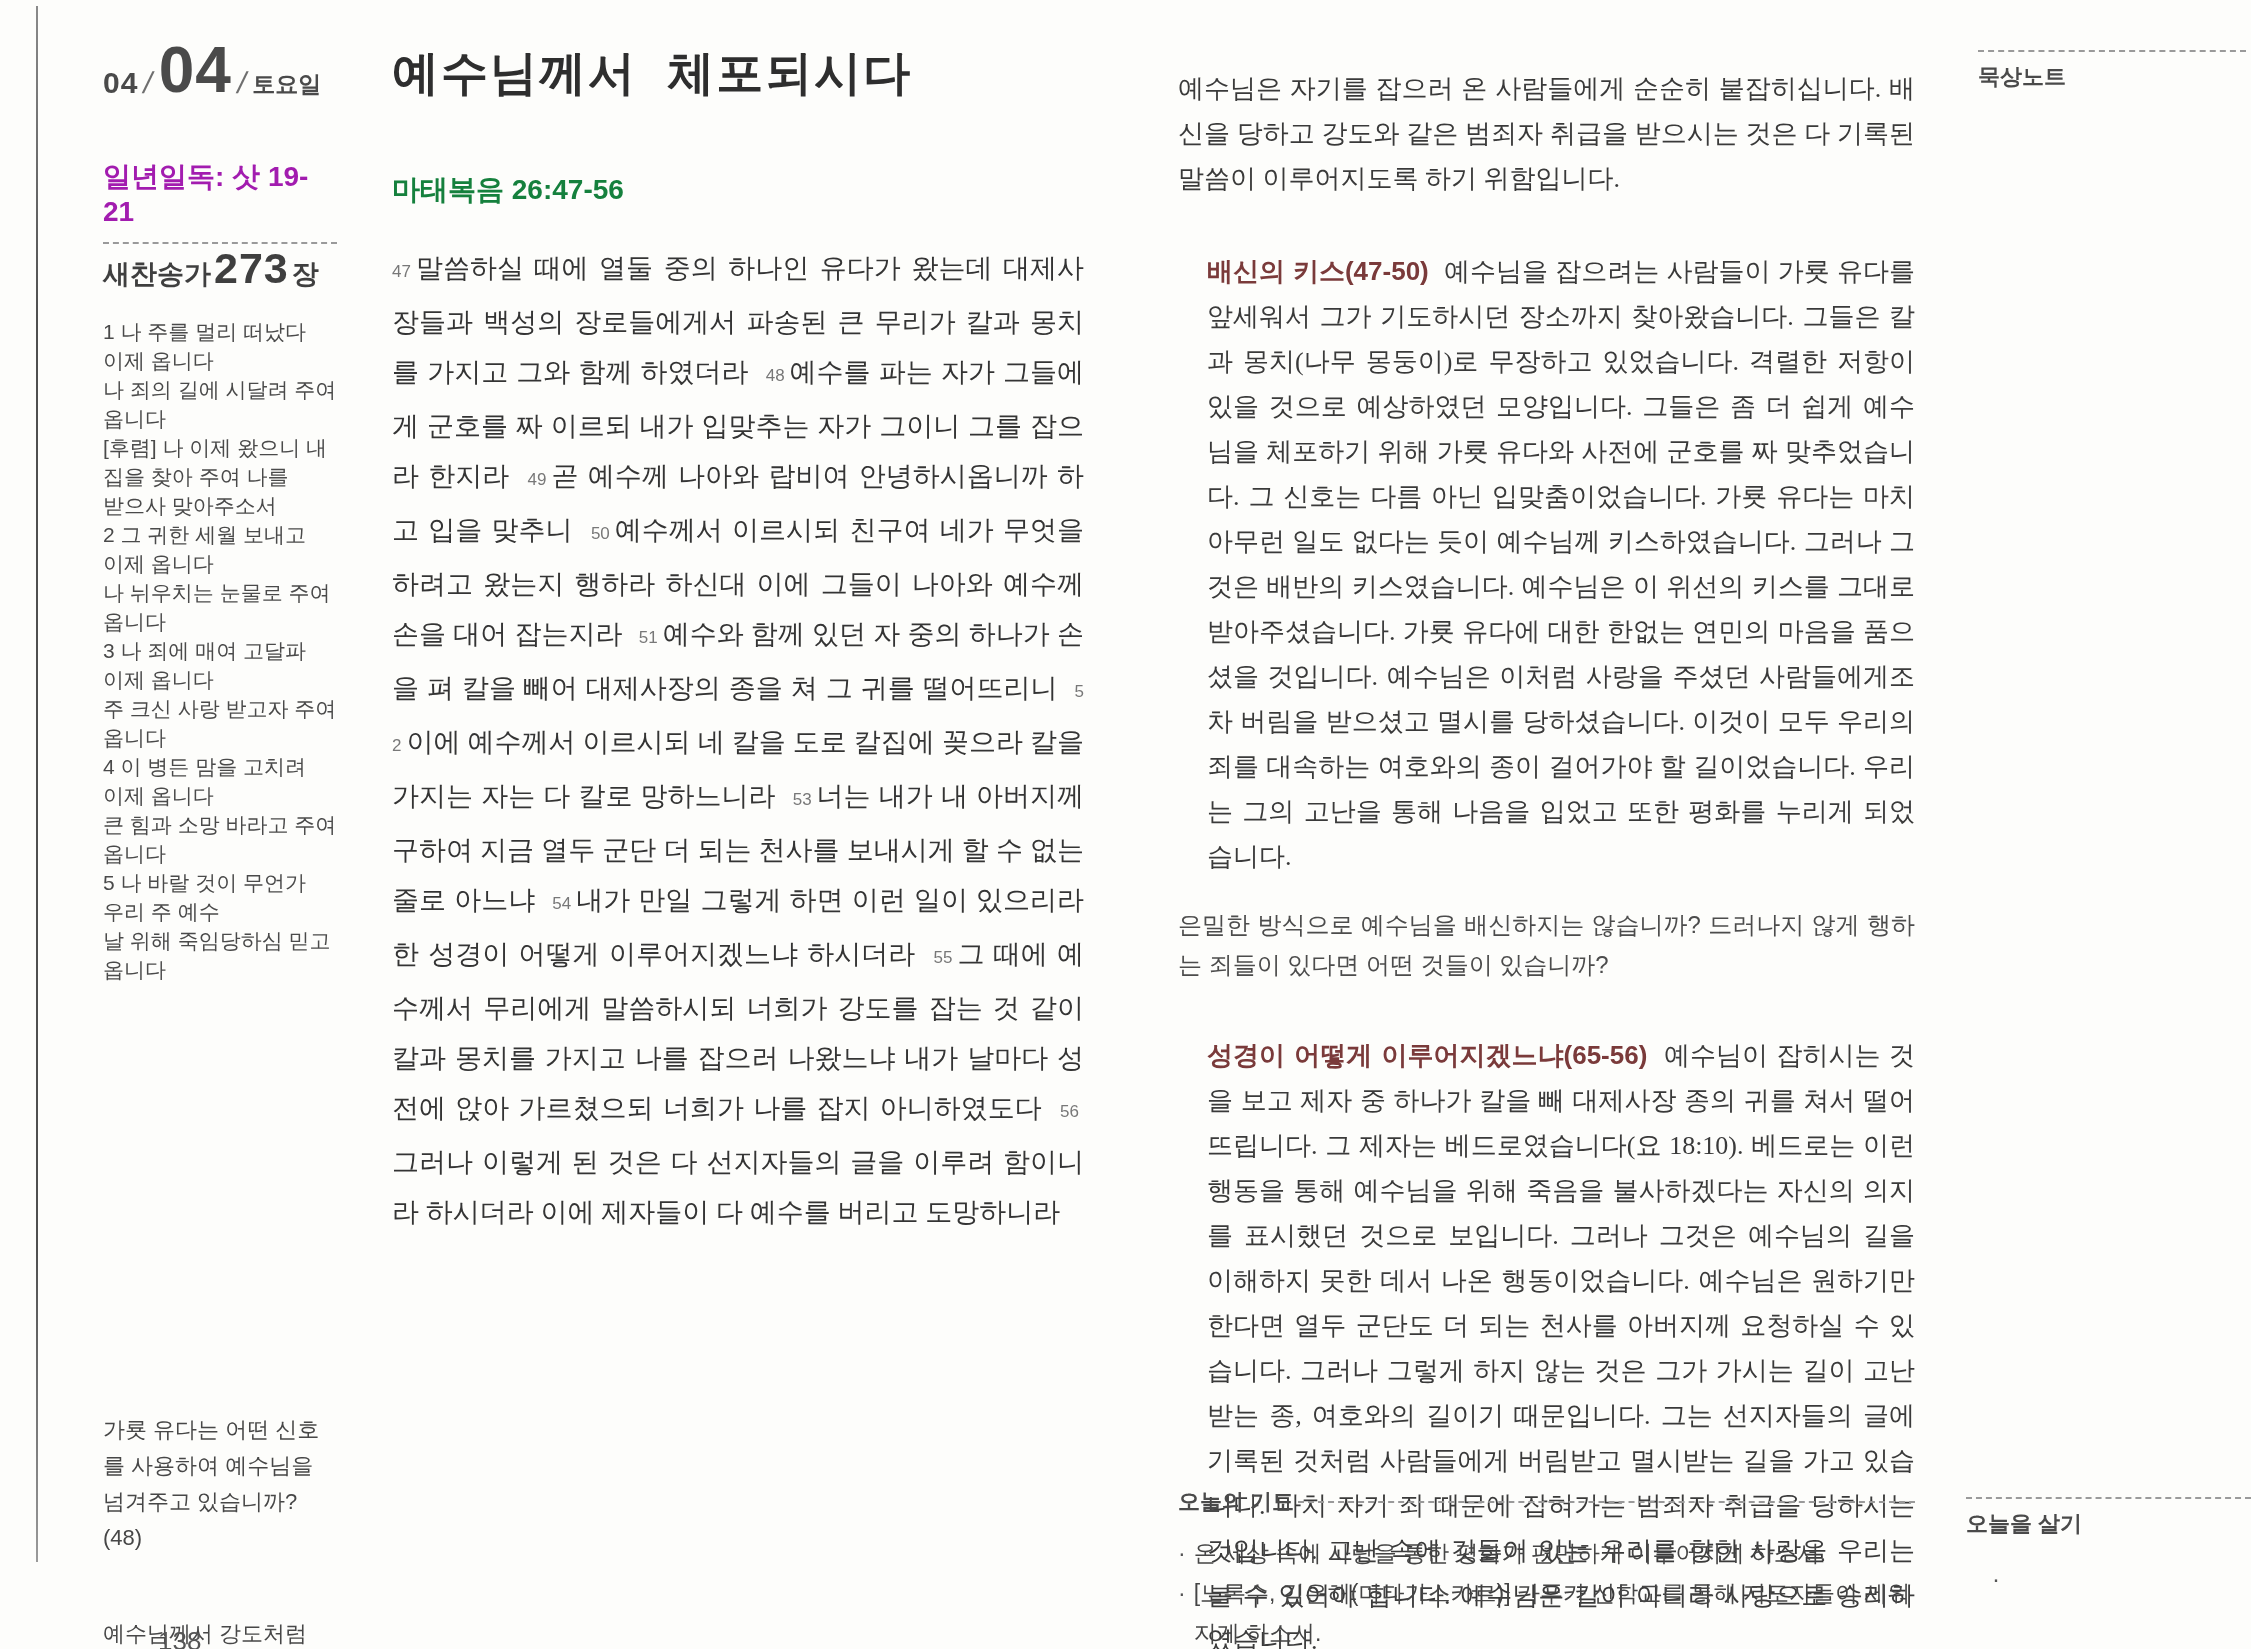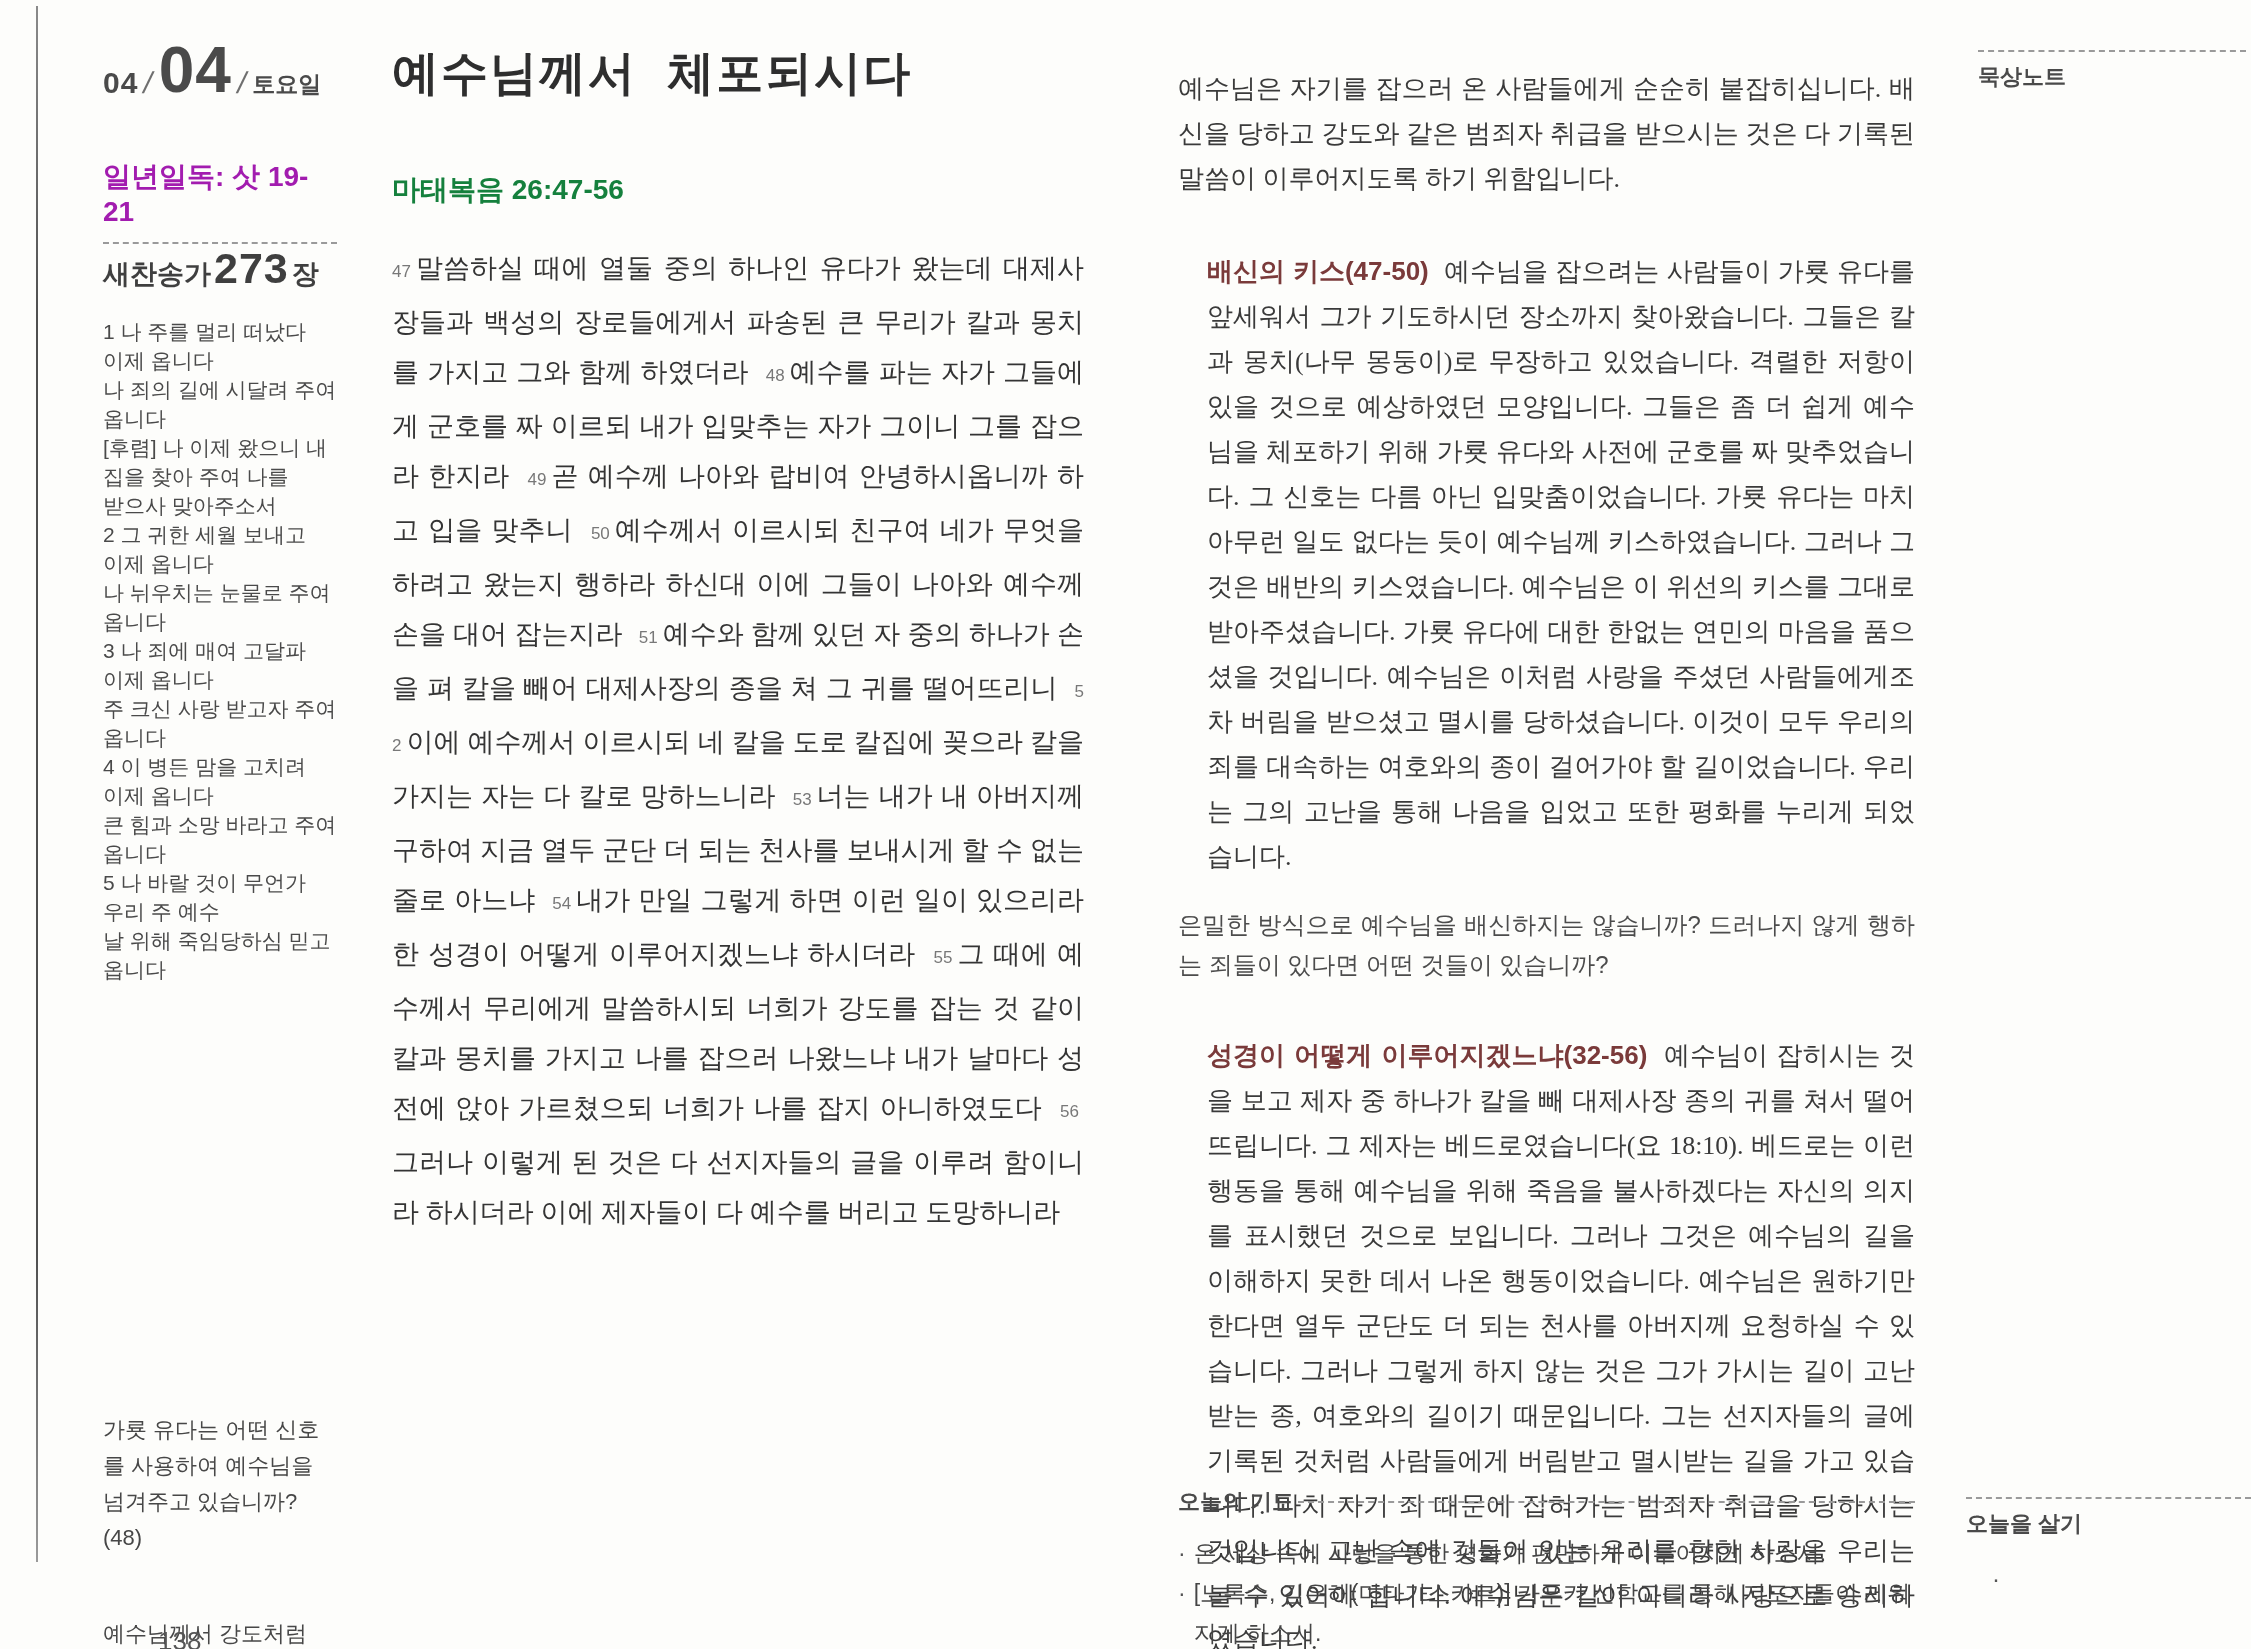--- a/index.html
+++ b/index.html
@@ -133,21 +133,21 @@
 <div class="col right-col">
   <p class="para">예수님은 자기를 잡으러 온 사람들에게 순순히 붙잡히십니다. 배신을 당하고 강도와 같은 범죄자 취급을 받으시는 것은 다 기록된 말씀이 이루어지도록 하기 위함입니다.</p>
 
   <p class="para sec">
     <span class="sec-head">배신의 키스(47-50)</span>
     <span>예수님을 잡으려는 사람들이 가룟 유다를 앞세워서 그가 기도하시던 장소까지 찾아왔습니다. 그들은 칼과 몽치(나무 몽둥이)로 무장하고 있었습니다. 격렬한 저항이 있을 것으로 예상하였던 모양입니다. 그들은 좀 더 쉽게 예수님을 체포하기 위해 가룟 유다와 사전에 군호를 짜 맞추었습니다. 그 신호는 다름 아닌 입맞춤이었습니다. 가룟 유다는 마치 아무런 일도 없다는 듯이 예수님께 키스하였습니다. 그러나 그것은 배반의 키스였습니다. 예수님은 이 위선의 키스를 그대로 받아주셨습니다. 가룟 유다에 대한 한없는 연민의 마음을 품으셨을 것입니다. 예수님은 이처럼 사랑을 주셨던 사람들에게조차 버림을 받으셨고 멸시를 당하셨습니다. 이것이 모두 우리의 죄를 대속하는 여호와의 종이 걸어가야 할 길이었습니다. 우리는 그의 고난을 통해 나음을 입었고 또한 평화를 누리게 되었습니다.</span>
   </p>
   <p class="question">은밀한 방식으로 예수님을 배신하지는 않습니까? 드러나지 않게 행하는 죄들이 있다면 어떤 것들이 있습니까?</p>
 
   <p class="para sec">
-    <span class="sec-head">성경이 어떻게 이루어지겠느냐(32-56)</span>
+    <span class="sec-head">성경이 어떻게 이루어지겠느냐(65-56)</span>
     <span>예수님이 잡히시는 것을 보고 제자 중 하나가 칼을 빼 대제사장 종의 귀를 쳐서 떨어뜨립니다. 그 제자는 베드로였습니다(요 18:10). 베드로는 이런 행동을 통해 예수님을 위해 죽음을 불사하겠다는 자신의 의지를 표시했던 것으로 보입니다. 그러나 그것은 예수님의 길을 이해하지 못한 데서 나온 행동이었습니다. 예수님은 원하기만 한다면 열두 군단도 더 되는 천사를 아버지께 요청하실 수 있습니다. 그러나 그렇게 하지 않는 것은 그가 가시는 길이 고난받는 종, 여호와의 길이기 때문입니다. 그는 선지자들의 글에 기록된 것처럼 사람들에게 버림받고 멸시받는 길을 가고 있습니다. 마치 자기 죄 때문에 잡혀가는 범죄자 취급을 당하시는 것입니다. 고난 속에 깃들어 있는 우리를 향한 사랑을 우리는 볼 수 있어야 합니다. 예수님은 칼이 아니라 사랑으로 승리하였습니다.</span>
   </p>
   <p class="question">내 방식대로 하나님을 위해 일하겠다는 아집과 유혹을 어떻게 극복하고 있습니까?</p>
 </div>
 
 <div class="prayer">
   <div class="prayer-head">
     <span class="prayer-label">오늘의 기도</span>
     <span class="prayer-rule"></span>
   </div>

